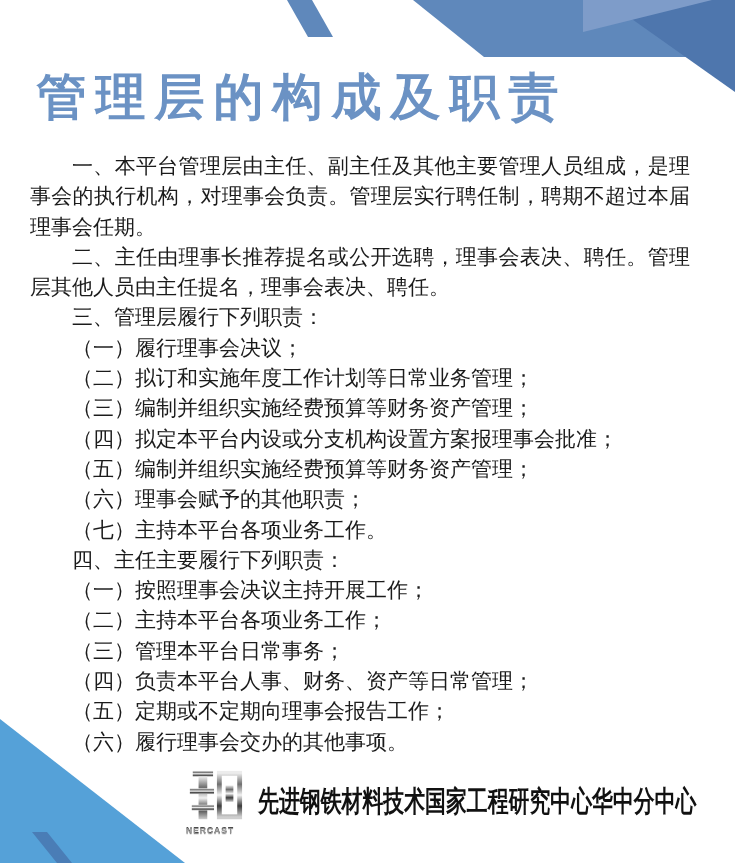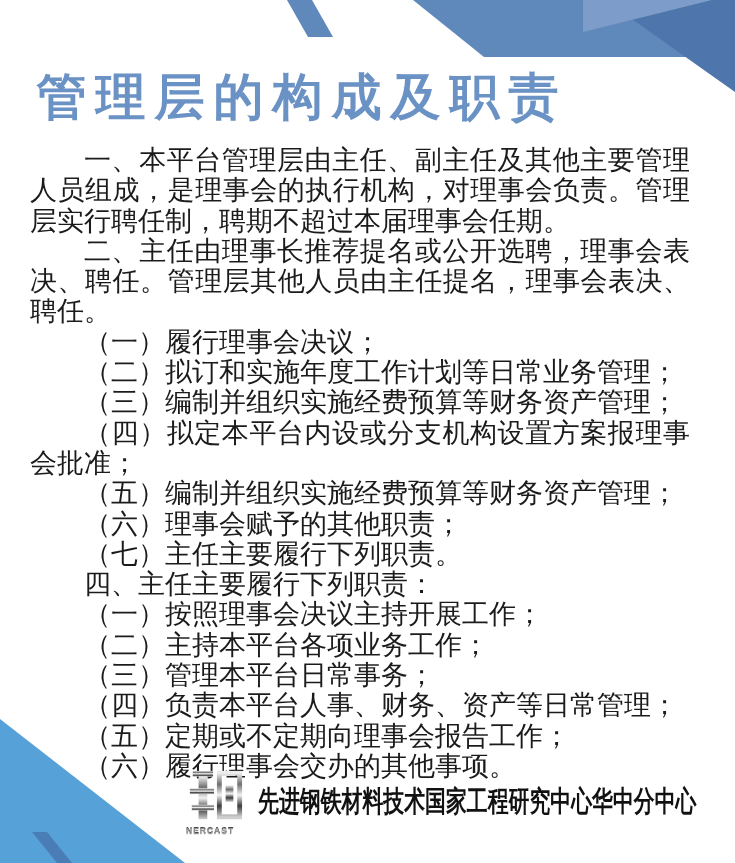--- a/index.html
+++ b/index.html
@@ -20,22 +20,22 @@
 
   .page-title{
     position:absolute;left:0;top:64px;width:604px;
     text-align:center;
     font-size:50px;font-weight:bold;letter-spacing:9px;
     color:var(--title_blue);
     white-space:nowrap;
   }
 
   .body-block{
-    position:absolute;left:30px;top:145px;width:660px;
-    font-size:27px;line-height:30.3px;
+    position:absolute;left:30px;top:151px;width:660px;
+    font-size:21px;line-height:30.3px;
     color:var(--body_text);
     text-align:justify;
   }
   .body-block p{margin:0;text-indent:2em;}
 
   .footer{
     position:absolute;left:186px;top:762px;height:80px;
     display:flex;align-items:center;gap:8px;
   }
   .logo{
@@ -65,27 +65,28 @@
   <polygon class="deco-bottom-stripe" points="32,832 47,832 72,863 57,863"></polygon>
 </svg>
 
 <div class="content">
 
   <div class="page-title">管理层的构成及职责</div>
 
   <div class="body-block">
       <p>一、本平台管理层由主任、副主任及其他主要管理人员组成，是理事会的执行机构，对理事会负责。管理层实行聘任制，聘期不超过本届理事会任期。</p>
       <p>二、主任由理事长推荐提名或公开选聘，理事会表决、聘任。管理层其他人员由主任提名，理事会表决、聘任。</p>
+      <p>三、管理层履行下列职责：</p>
       <p>（一）履行理事会决议；</p>
       <p>（二）拟订和实施年度工作计划等日常业务管理；</p>
       <p>（三）编制并组织实施经费预算等财务资产管理；</p>
       <p>（四）拟定本平台内设或分支机构设置方案报理事会批准；</p>
       <p>（五）编制并组织实施经费预算等财务资产管理；</p>
       <p>（六）理事会赋予的其他职责；</p>
-      <p>（七）主任主要履行下列职责。</p>
+      <p>（七）主持本平台各项业务工作。</p>
       <p>四、主任主要履行下列职责：</p>
       <p>（一）按照理事会决议主持开展工作；</p>
       <p>（二）主持本平台各项业务工作；</p>
       <p>（三）管理本平台日常事务；</p>
       <p>（四）负责本平台人事、财务、资产等日常管理；</p>
       <p>（五）定期或不定期向理事会报告工作；</p>
       <p>（六）履行理事会交办的其他事项。</p>
     </div>
 
   <div class="footer">

